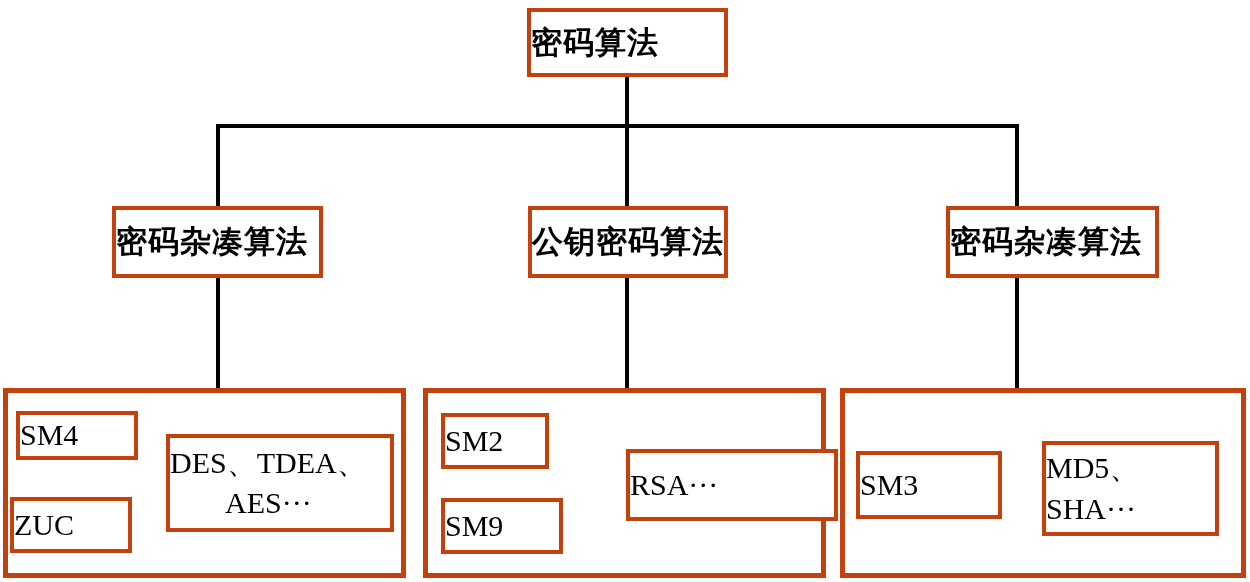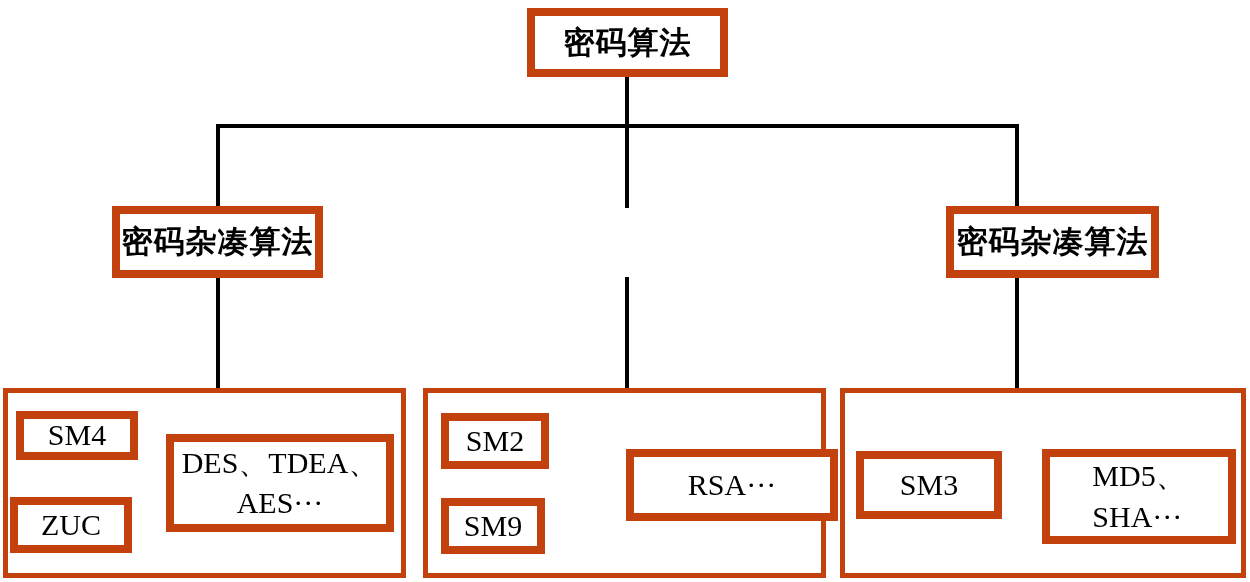--- a/index.html
+++ b/index.html
@@ -12,25 +12,24 @@
     width: 1250px;
     height: 582px;
     background: #ffffff;
     font-family: "Liberation Serif", "DejaVu Serif", serif;
     color: #000000;
     overflow: hidden;
   }
   .box {
     position: absolute;
     box-sizing: border-box;
-    border: 8px solid #c2410c;
+    border: 4px solid #c2410c;
     background: #ffffff;
     display: flex;
     align-items: center;
-    justify-content: center;
     text-align: center;
   }
   .cn-label {
     font-weight: bold;
     font-size: 31px;
     letter-spacing: 1px;
     white-space: nowrap;
   }
   .latin-label {
     font-size: 30px;
@@ -63,20 +62,23 @@
   <div class="line" style="left:1015px;top:277px; width:4px;  height:113px;"></div>
 
   <div class="box" style="left:527px; top:8px; width:201px; height:69px;">
     <span class="cn-label">密码算法</span>
   </div>
 
   <div class="box" style="left:112px; top:206px; width:211px; height:72px;">
     <span class="cn-label">密码杂凑算法</span>
   </div>
 
+  <div class="box" style="left:528px; top:206px; width:200px; height:72px;">
+    <span class="cn-label">公钥密码算法</span>
+  </div>
 
   <div class="box" style="left:910px; top:206px; width:213px; height:72px;margin-left:36px;">
     <span class="cn-label">密码杂凑算法</span>
   </div>
 
   <div class="box container-box" style="left:3px; top:388px; width:403px; height:190px;"></div>
   <div class="box" style="left:16px; top:411px; width:122px; height:49px;">
     <span class="latin-label">SM4</span>
   </div>
   <div class="box" style="left:10px; top:497px; width:122px; height:56px;font-family:Liberation Serif, serif;">
@@ -84,29 +86,29 @@
   </div>
   <div class="box" style="left:166px; top:434px; width:228px; height:98px;">
     <span class="latin-label">DES、TDEA、
 AES···</span>
   </div>
 
   <div class="box container-box" style="left:423px; top:388px; width:403px; height:190px;"></div>
   <div class="box" style="left:441px; top:413px; width:108px; height:56px;">
     <span class="latin-label">SM2</span>
   </div>
-  <div class="box" style="left:441px; top:498px; width:104px; height:56px;">
+  <div class="box" style="left:441px; top:498px; width:122px; height:56px;">
     <span class="latin-label">SM9</span>
   </div>
   <div class="box" style="left:626px; top:449px; width:212px; height:72px;">
     <span class="latin-label">RSA···</span>
   </div>
 
   <div class="box container-box" style="left:840px; top:388px; width:406px; height:190px;"></div>
   <div class="box" style="left:856px; top:451px; width:146px; height:68px;">
     <span class="latin-label">SM3</span>
   </div>
-  <div class="box" style="left:1042px; top:441px; width:194px; height:95px;margin-top:8px;">
+  <div class="box" style="left:1042px; top:441px; width:177px; height:95px;">
     <span class="latin-label left">MD5、
 SHA···</span>
   </div>
 
 </div>
 
 </body></html>

